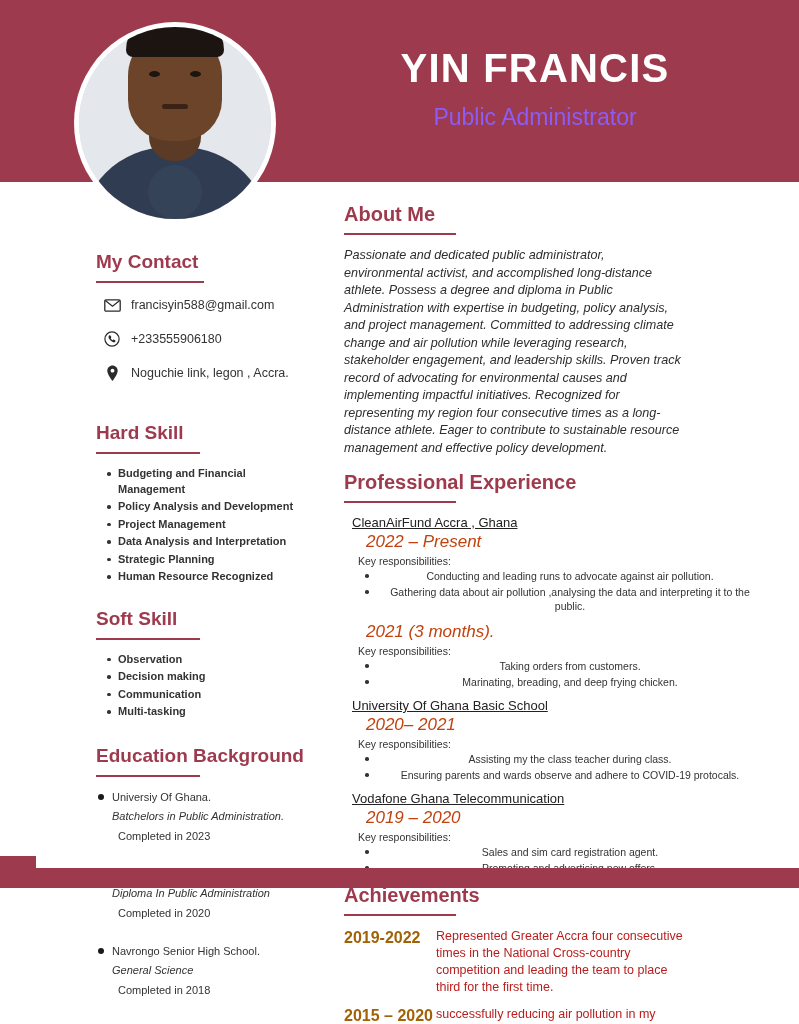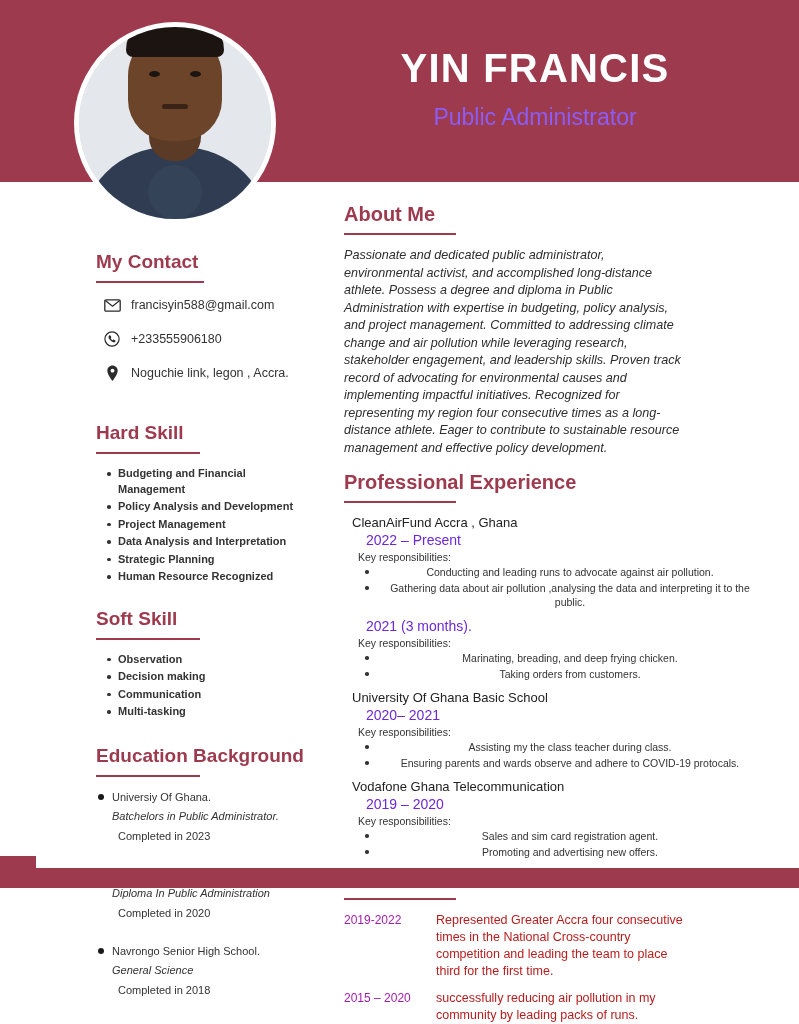--- a/index.html
+++ b/index.html
@@ -187,22 +187,22 @@
 
   .about-text {
     font-size: 12.6px;
     line-height: 17.5px;
     color: #2d2d2d;
     width: 340px;
     font-style: italic;
   }
 
   .exp-block { margin-bottom: 9px; padding-left: 8px; }
-  .exp-org { font-size: 13px; color: #222; margin-bottom: 2px; }
-  .exp-date { font-size: 14px; color: #6d28d9; margin: 0 0 3px 14px; }
+  .exp-org { font-size: 13px; color: #222; margin-bottom: 2px; text-decoration: underline; }
+  .exp-date { font-size: 17px; font-style: italic; color: #c2410c; margin: 0 0 3px 14px; }
   .exp-label { font-size: 10.5px; color: #333; margin: 0 0 2px 6px; }
   .exp-block ul {
     margin: 0 0 0 6px;
     padding-left: 18px;
     list-style: none;
   }
   .exp-block ul li {
     position: relative;
     font-size: 10.5px;
     line-height: 14px;
@@ -219,23 +219,24 @@
     background: #333;
   }
 
   .ach-row {
     display: flex;
     margin-bottom: 10px;
   }
   .ach-year {
     width: 92px;
     flex: 0 0 92px;
-    font-size: 12px;
-    color: #a21caf;
+    font-size: 16px;
+    color: #a16207;
     padding-top: 1px;
+    font-weight: bold;
   }
   .ach-text {
     font-size: 12.5px;
     line-height: 17px;
     color: #b91c1c;
     width: 252px;
   }
 
   
   .footer {
@@ -344,21 +345,21 @@
     </div>
 
     <div style="height:16px"></div>
 
     <div>
       <div class="sec-title">Education Background</div>
       <div class="rule short"></div>
 
       <div class="edu-item">
         <div class="edu-school">Universiy Of Ghana.</div>
-        <div class="edu-degree">Batchelors in Public Administrator.</div>
+        <div class="edu-degree">Batchelors in Public Administration.</div>
         <div class="edu-date">Completed in 2023</div>
       </div>
 
       <div class="edu-item">
         <div class="edu-school">University Of Ghana.</div>
         <div class="edu-degree">Diploma In Public Administration</div>
         <div class="edu-date">Completed in 2020</div>
       </div>
 
       <div class="edu-item">
@@ -388,22 +389,22 @@
         <ul>
           <li>Conducting and leading runs to advocate against air pollution.</li>
           <li>Gathering data about air pollution ,analysing the data and interpreting it to the public.</li>
         </ul>
       </div>
 
       <div class="exp-block">
         <div class="exp-date">2021 (3 months).</div>
         <div class="exp-label">Key responsibilities:</div>
         <ul>
+          <li>Taking orders from customers.</li>
           <li>Marinating, breading, and deep frying chicken.</li>
-          <li>Taking orders from customers.</li>
         </ul>
       </div>
 
       <div class="exp-block">
         <div class="exp-org">University Of Ghana Basic School</div>
         <div class="exp-date">2020– 2021</div>
         <div class="exp-label">Key responsibilities:</div>
         <ul>
           <li>Assisting my the class teacher during class.</li>
           <li>Ensuring parents and wards observe and adhere to COVID-19 protocals.</li>

